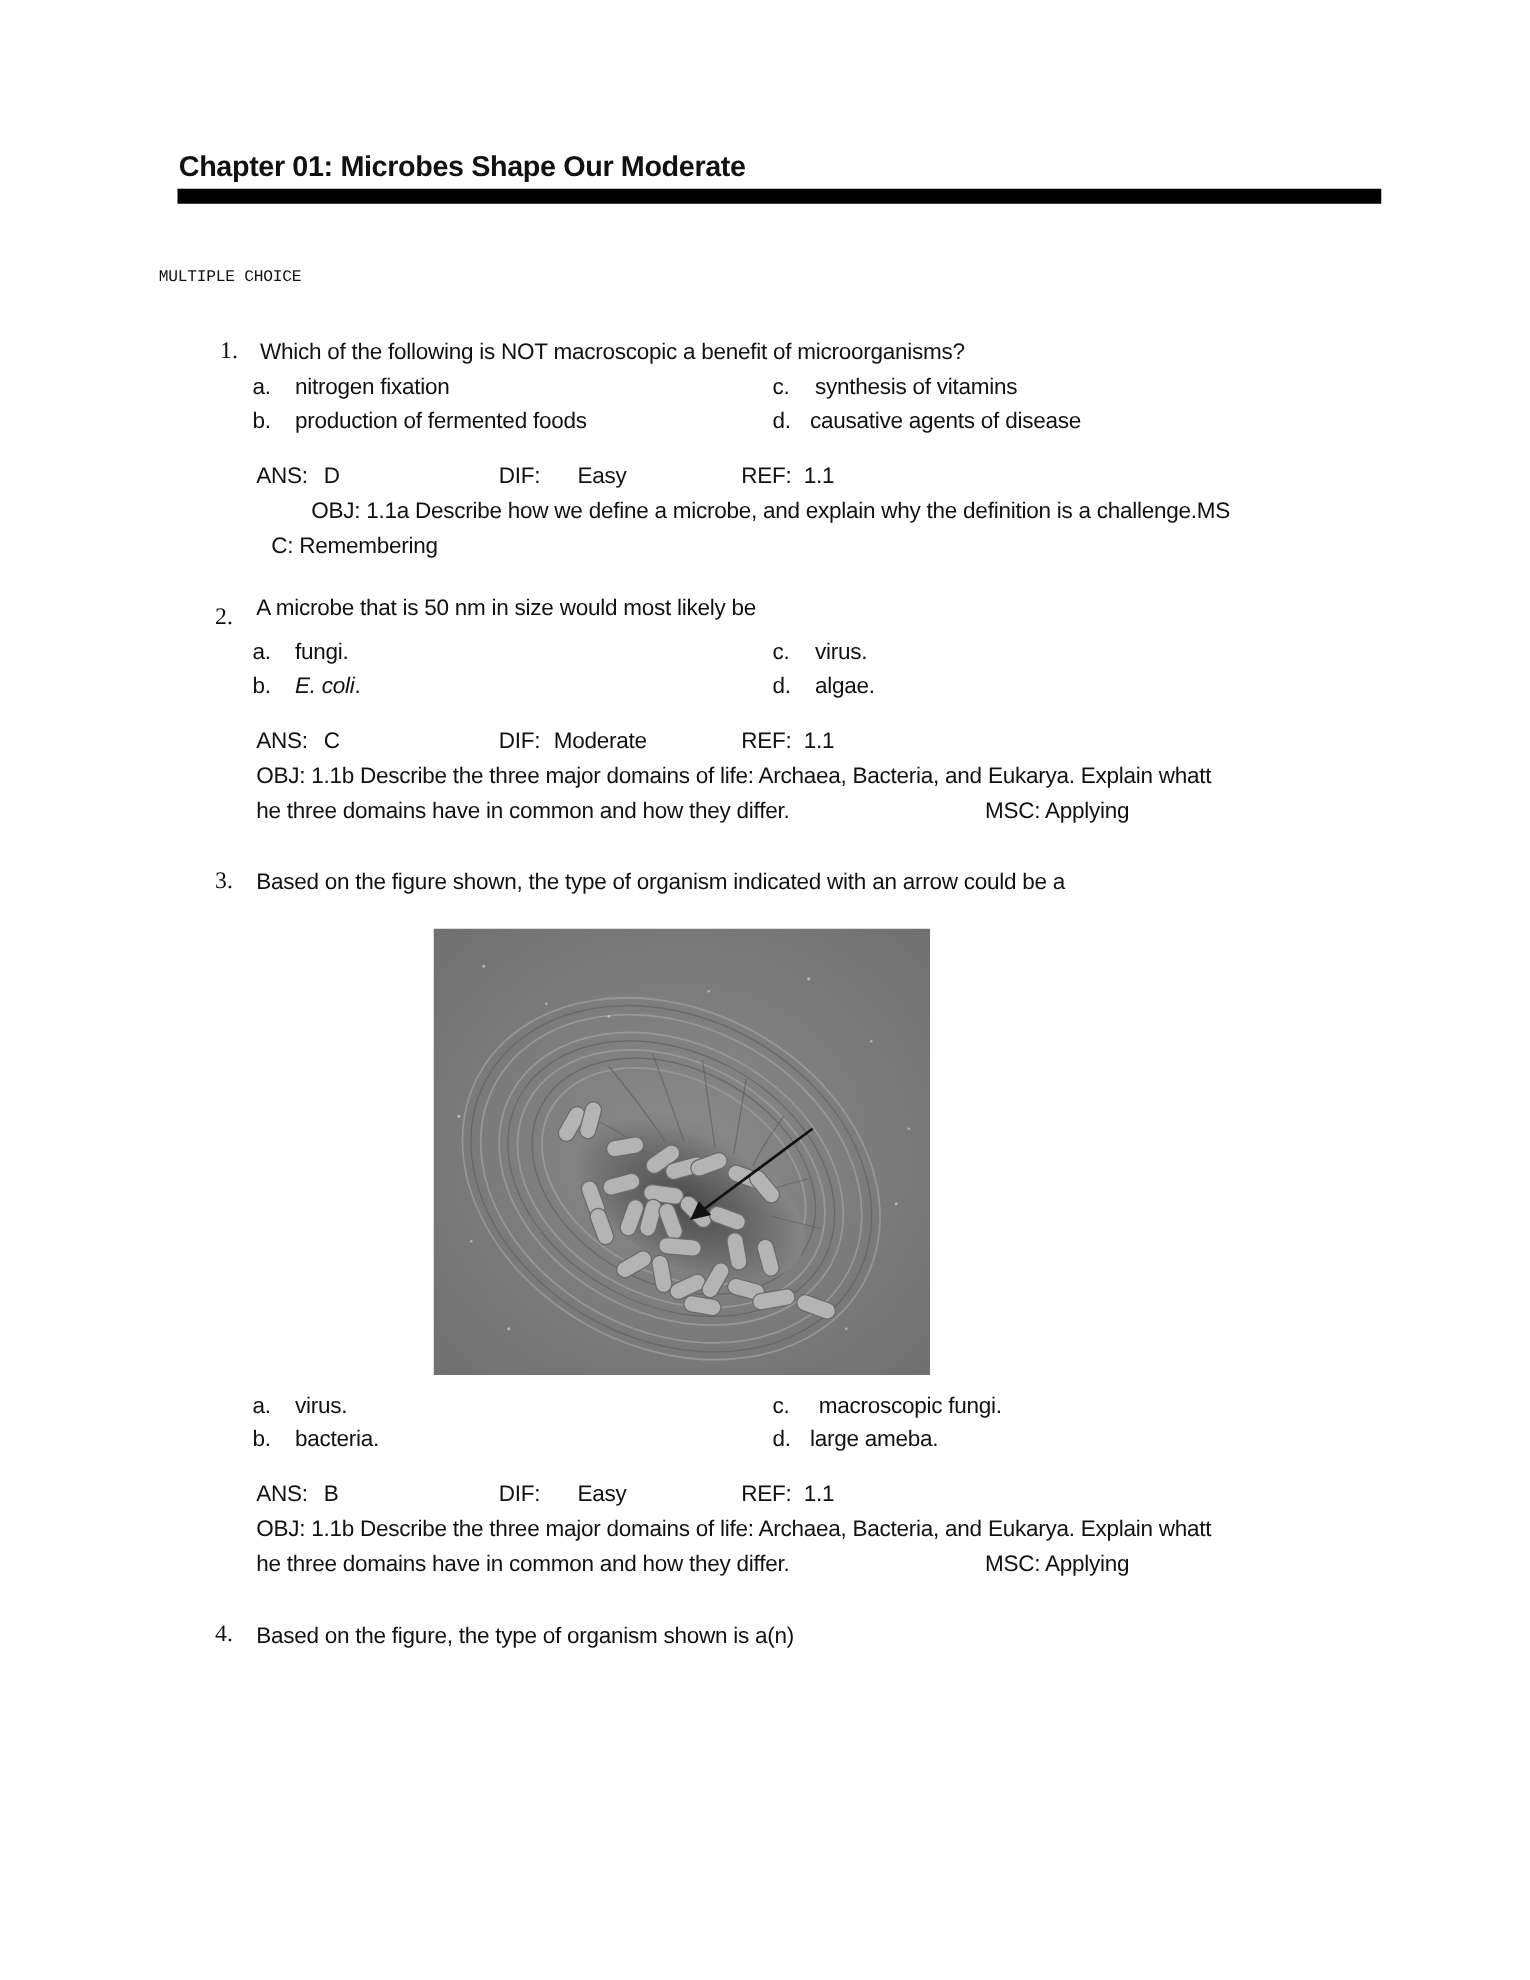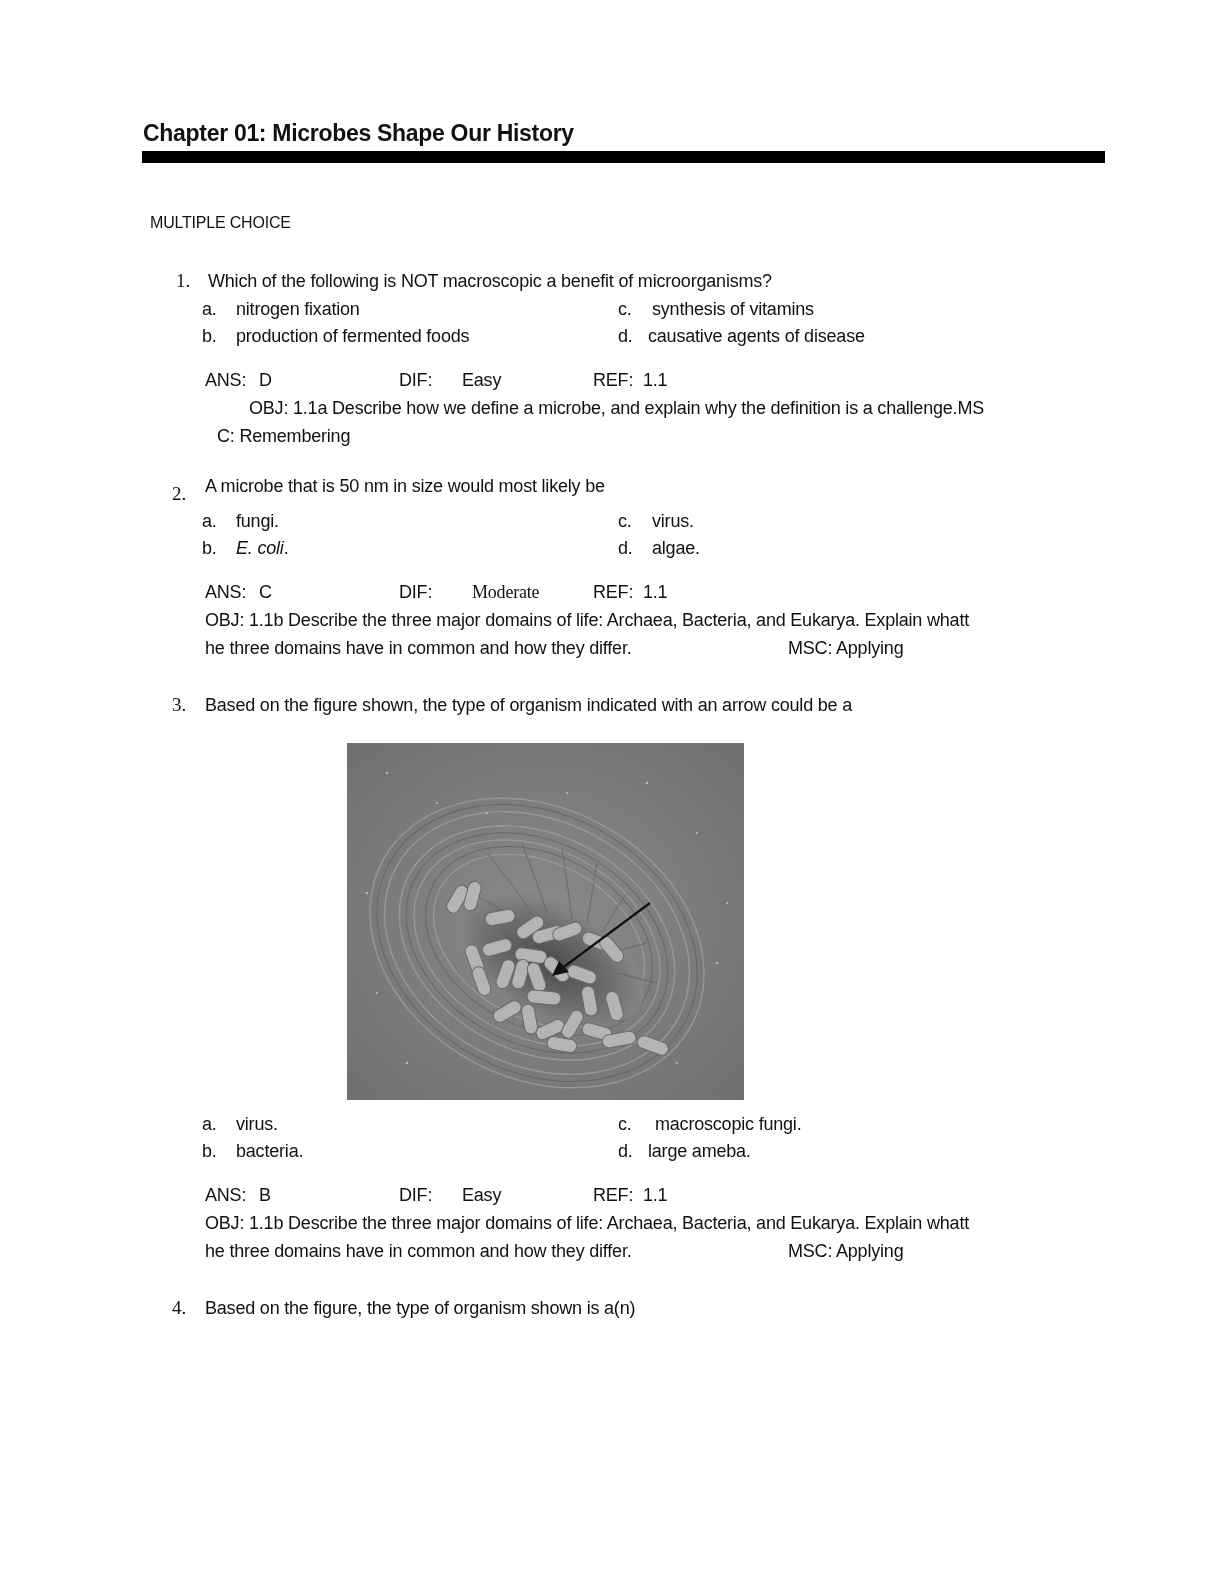--- a/index.html
+++ b/index.html
@@ -4,34 +4,34 @@
   <style>
     html, body { margin: 0; padding: 0; background: #ffffff; }
     body {
       width: 1224px; height: 1584px; position: relative; overflow: hidden;
       font-family: "Liberation Sans", "DejaVu Sans", sans-serif;
       color: #111111;
     }
     .abs { position: absolute; white-space: nowrap; }
     .title { left: 143px; top: 120px; font-size: 23px; font-weight: bold; letter-spacing: -0.3px; }
     .title-rule { position: absolute; left: 142px; top: 151px; width: 963px; height: 12px; background: #000000; }
-    .section { left: 150px; top: 214px; font-size: 16px; letter-spacing: -0.2px; }
+    .section { left: 127px; top: 214px; font-size: 13px; letter-spacing: -0.2px; font-family: Liberation Mono, monospace; }
     .txt { font-size: 18px; letter-spacing: -0.2px; }
     .num { font-family: "Liberation Serif", "DejaVu Serif", serif; font-size: 19px; }
     em { font-style: italic; }
     .figure {
       position: absolute; left: 347px; top: 743px; width: 397px; height: 357px;
       background: #7c7c7c; overflow: hidden;
     }
     .figure svg { display: block; }
   </style>
 </head>
 <body>
 
-<div class="abs title">Chapter 01: Microbes Shape Our History</div>
+<div class="abs title">Chapter 01: Microbes Shape Our Moderate</div>
 <div class="title-rule"></div>
 <div class="abs section">MULTIPLE CHOICE</div>
 
 <div>
   <div class="abs num" style="left:176px; top:270px;">1.</div>
   <div class="abs txt" style="left:208px; top:271px;">Which of the following is NOT macroscopic a benefit of microorganisms?</div>
 
   <div class="abs txt" style="left:202px; top:299px;">a.</div>
   <div class="abs txt" style="left:236px; top:299px;">nitrogen fixation</div>
   <div class="abs txt" style="left:202px; top:326px;">b.</div>
@@ -60,21 +60,21 @@
   <div class="abs txt" style="left:202px; top:538px;">b.</div>
   <div class="abs txt" style="left:236px; top:538px;"><em>E. coli</em><span>.</span></div>
   <div class="abs txt" style="left:618px; top:511px;">c.</div>
   <div class="abs txt" style="left:652px; top:511px;">virus.</div>
   <div class="abs txt" style="left:618px; top:538px;">d.</div>
   <div class="abs txt" style="left:652px; top:538px;">algae.</div>
 
   <div class="abs txt" style="left:205px; top:582px;">ANS:</div>
   <div class="abs txt" style="left:259px; top:582px;">C</div>
   <div class="abs txt" style="left:399px; top:582px;">DIF:</div>
-  <div class="abs txt" style="left:472px; top:582px;font-family:Liberation Serif, serif;">Moderate</div>
+  <div class="abs txt" style="left:443px; top:582px;">Moderate</div>
   <div class="abs txt" style="left:593px; top:582px;">REF:</div>
   <div class="abs txt" style="left:643px; top:582px;">1.1</div>
   <div class="abs txt" style="left:205px; top:610px;">OBJ: 1.1b Describe the three major domains of life: Archaea, Bacteria, and Eukarya. Explain whatt</div>
   <div class="abs txt" style="left:205px; top:638px;">he three domains have in common and how they differ.</div>
   <div class="abs txt" style="left:788px; top:638px;">MSC:  Applying</div>
 </div>
 
 <div>
   <div class="abs num" style="left:172px; top:694px;">3.</div>
   <div class="abs txt" style="left:205px; top:695px;">Based on the figure shown, the type of organism indicated with an arrow could be a</div>

